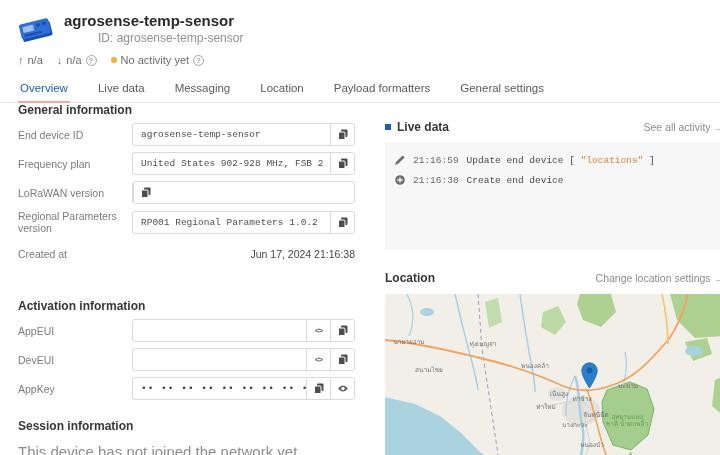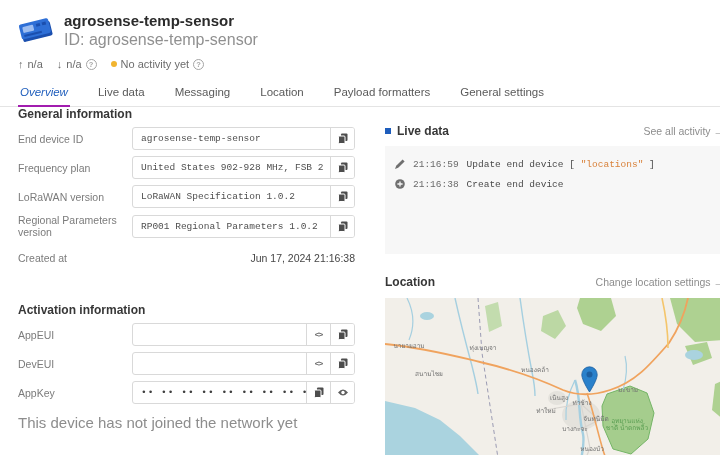--- a/index.html
+++ b/index.html
@@ -10,33 +10,33 @@
     font-family:"Liberation Sans","DejaVu Sans",sans-serif;
     font-size:11px;
   }
   .mono { font-family:"Liberation Mono","DejaVu Sans Mono",monospace; }
 
   
   .hdr { padding:12px 16px 0 18px; }
   .hdr-top { display:flex; align-items:flex-start; }
   .dev-icon { width:36px; height:30px; margin-right:10px; flex:0 0 auto; }
   .title { font-size:15px; font-weight:bold; color:#2b2b2b; line-height:17px; }
-  .dev-id { font-size:16px; color:#909090; margin-top:2px; }
+  .dev-id { font-size:12px; color:#909090; margin-top:2px;margin-left:34px; }
   .stats { margin-top:9px; display:flex; align-items:center; gap:6px; color:#6d6d6d; font-size:11px; }
   .stats .grp { display:flex; align-items:center; gap:4px; margin-right:8px; }
   .helpcircle {
     display:inline-block; width:11px; height:11px; border:1px solid #a5a5a5; border-radius:50%;
     color:#a5a5a5; font-size:7.5px; line-height:9px; text-align:center; font-weight:bold;
   }
   .dot { width:6px; height:6px; border-radius:50%; display:inline-block; }
 
   
   .tabs { display:flex; gap:26px; padding:0 0 0 18px; margin-top:12px; border-bottom:1px solid #e4e4e4; }
   .tab { font-size:11.5px; color:#5a5a5a; padding:4px 2px 7px 2px; cursor:pointer; }
-  .tab.active { color:#1e5dbc; border-bottom:2px solid #a21caf; margin-bottom:-1px;font-style:italic; }
+  .tab.active { color:#1e5dbc; border-bottom:2px solid #fca5a5; margin-bottom:-1px; }
 
   
   .content { display:flex; padding:0 16px 0 18px; gap:30px; }
   .col-l { width:337px; flex:0 0 auto; }
   .col-r { width:339px; flex:0 0 auto; }
 
   .sec-h { font-size:12px; font-weight:bold; color:#373737; }
 
   
   .irow { display:flex; align-items:center; margin-top:6px; min-height:23px;justify-content:space-between; }
@@ -148,21 +148,20 @@
               <rect x="3" y="0.5" width="6.5" height="7.5" rx="1" fill="#4d4d4d"></rect>
               <rect x="0.5" y="3" width="6.5" height="7.5" rx="1" fill="#4d4d4d" stroke="#fff" stroke-width="1"></rect>
             </svg>
         </span>
       </div>
     </div>
 
     <div class="irow">
       <span class="lbl">LoRaWAN version</span>
       <div class="fieldbox">
-        <span class="val mono">LoRaWAN Specification 1.0.2</span>
         <span class="fbtn">
           <svg width="10" height="11" viewBox="0 0 10 11">
               <rect x="3" y="0.5" width="6.5" height="7.5" rx="1" fill="#4d4d4d"></rect>
               <rect x="0.5" y="3" width="6.5" height="7.5" rx="1" fill="#4d4d4d" stroke="#fff" stroke-width="1"></rect>
             </svg>
         </span>
       </div>
     </div>
 
     <div class="irow">
@@ -229,20 +228,21 @@
         </span>
         <span class="fbtn">
           <svg width="12" height="9" viewBox="0 0 12 9">
               <path d="M1 4.5 Q6 -1.5 11 4.5 Q6 10.5 1 4.5Z" fill="#5f5f5f"></path>
               <circle cx="6" cy="4.5" r="1.7" fill="#fff"></circle>
             </svg>
         </span>
       </div>
     </div>
 
+    <div class="sec-h" style="margin-top:19px">Session information</div>
     <div class="subtext">This device has not joined the network yet</div>
 
   </div>
 
   <div class="col-r">
 
     <div class="panel-h" style="margin-top:17px">
       <span class="left">
         <span class="bullet-sq"></span>
         <span class="sec-h">Live data</span>

